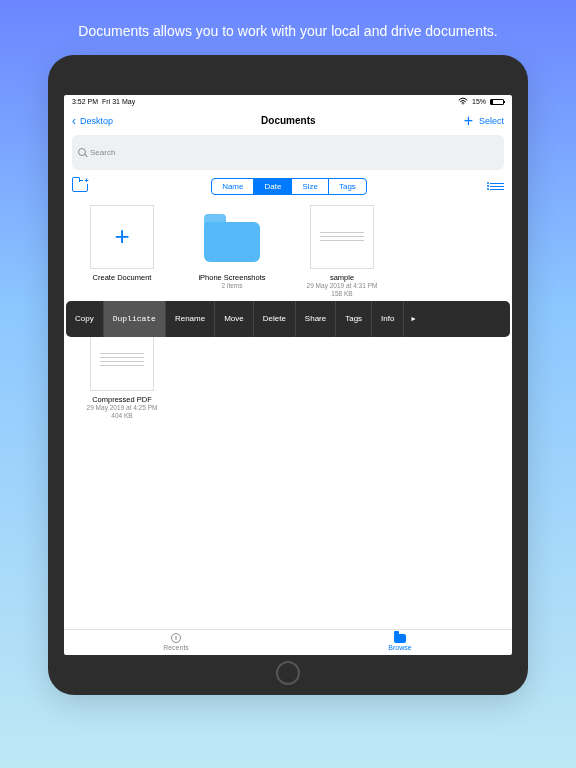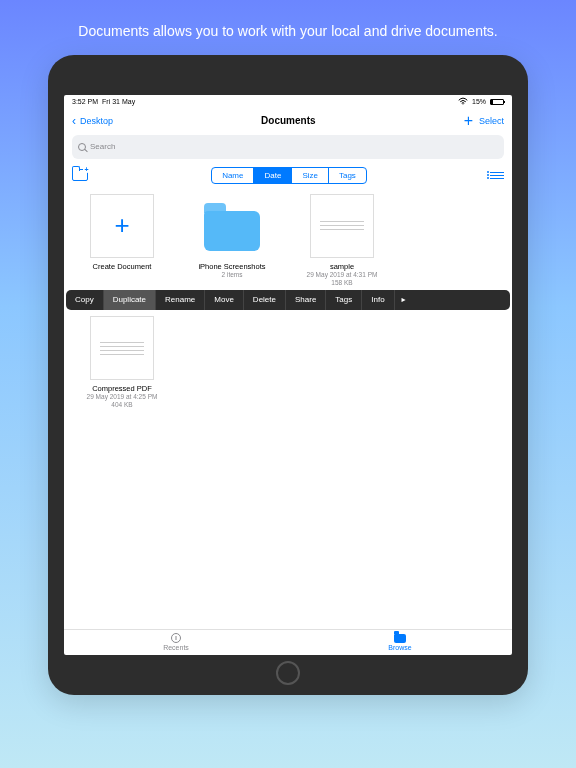--- a/index.html
+++ b/index.html
@@ -19,21 +19,21 @@
   .batt { display: inline-block; width: 14px; height: 6px; border: 1px solid #000; border-radius: 1px; position: relative; }
   .batt::after { content: ""; position: absolute; right: -2px; top: 1px; width: 1px; height: 2px; background: #000; }
   .batt i { display: block; width: 2px; height: 100%; background: #000; }
 
   .navbar { height: 24px; display: flex; align-items: center; justify-content: space-between; padding: 0 8px; }
   .nav-left, .nav-right { display: flex; align-items: center; gap: 6px; color: #007aff; font-size: 9px; }
   .nav-title { font-weight: 600; font-size: 10px; }
   .chev { font-size: 12px; line-height: 1; margin-right: -2px; }
   .plus { font-size: 16px; line-height: 1; font-weight: 300; }
 
-  .searchbar { margin: 2px 8px 4px; background: #eef0f3; border-radius: 6px; height: 24px; display: flex; align-items: center; padding: 12px 6px; color: #8a8a8e; gap: 4px; }
+  .searchbar { margin: 2px 8px 4px; background: #eef0f3; border-radius: 6px; height: 35px; display: flex; align-items: center; padding: 12px 6px; color: #8a8a8e; gap: 4px; }
   .mag { width: 8px; height: 8px; border: 1px solid #8a8a8e; border-radius: 50%; position: relative; }
   .mag::after { content: ""; position: absolute; width: 4px; height: 1px; background: #8a8a8e; transform: rotate(45deg); right: -3px; bottom: -1px; }
 
   .toolbar-row { display: flex; align-items: center; justify-content: space-between; padding: 4px 8px; gap: 48px; }
   .folder-plus { width: 16px; height: 12px; background: #fff; border: 1.5px solid #007aff; border-radius: 0 2px 2px 2px; position: relative; }
   .folder-plus::before { content: ""; position: absolute; top: -4px; left: -1.5px; width: 6px; height: 4px; border: 1.5px solid #007aff; border-bottom: none; border-radius: 2px 2px 0 0; background:#fff; }
   .folder-plus::after { content: "+"; position: absolute; right: -3px; top: -4px; color: #007aff; font-size: 7px; font-weight: 700; background:#fff; border-radius:50%; width:7px; height:7px; line-height:7px; text-align:center; }
 
   .segmented { display: flex; border: 1px solid #007aff; border-radius: 4px; overflow: hidden; }
   .seg { padding: 3px 10px; font-size: 8px; color: #007aff; border-right: 1px solid #007aff; cursor: pointer; }
@@ -50,23 +50,23 @@
   .thumb { width: 64px; height: 64px; margin: 0 auto 4px; display: flex; align-items: center; justify-content: center; background: #fff; }
   .thumb.doc { border: 1px solid #ddd; }
   .thumb .big-plus { color: #007aff; font-size: 26px; font-weight: 200; }
   .folder-icon { width: 56px; height: 40px; background: #55b9f8; border-radius: 4px 6px 6px 6px; position: relative; margin-top: 10px; }
   .folder-icon::before { content: ""; position: absolute; top: -8px; left: 0; width: 22px; height: 10px; background: #55b9f8; border-radius: 4px 4px 0 0; opacity:.85; }
   .item .name { color: #000; font-size: 7.5px; }
   .item .meta { color: #8a8a8e; font-size: 6.5px; line-height: 1.2; }
   .doc-lines { width: 70%; display:flex; flex-direction:column; gap:3px; }
   .doc-lines span { height: 1px; background:#ccc; }
 
-  .context-menu { position: absolute; top: 102px; left: 2px; right: 2px; height: 20px; background: #2c2c2c; border-radius: 5px; display: flex; align-items: center; color: #fff; font-size: 8px; overflow:hidden; }
+  .context-menu { position: absolute; top: 102px; left: 2px; right: 2px; height: 36px; background: #2c2c2c; border-radius: 5px; display: flex; align-items: center; color: #fff; font-size: 8px; overflow:hidden; }
   .context-menu .mi { flex: 0 0 auto; padding: 0 9px; height: 100%; display: flex; align-items: center; border-right: 1px solid #444; cursor: pointer; }
-  .context-menu .mi.hi { background: #555; }
+  .context-menu .mi.hi { background: #555; font-family: Liberation Mono, monospace; }
   .context-menu .more { flex: 0 0 18px; text-align:center; color:#fff; }
 
   .row2-wrap { margin-top: 30px; flex-direction: column; }
 
   .tabbar { height: 26px; border-top: 1px solid #e0e0e0; display: flex; }
   .tab { flex: 1; display: flex; flex-direction: column; align-items: center; justify-content: center; gap: 1px; font-size: 7px; color: #8a8a8e; cursor:pointer; }
   .tab.active { color: #007aff; }
   .tab .clock { width: 10px; height: 10px; border-radius: 50%; border: 1.5px solid currentColor; position: relative; }
   .tab .clock::after { content:""; position:absolute; left:50%; top:20%; width:1px; height:4px; background:currentColor; transform-origin:bottom; transform:translateX(-50%);}
   .tab .fold { width: 12px; height: 9px; background: currentColor; border-radius: 1px 2px 2px 2px; position: relative; }

